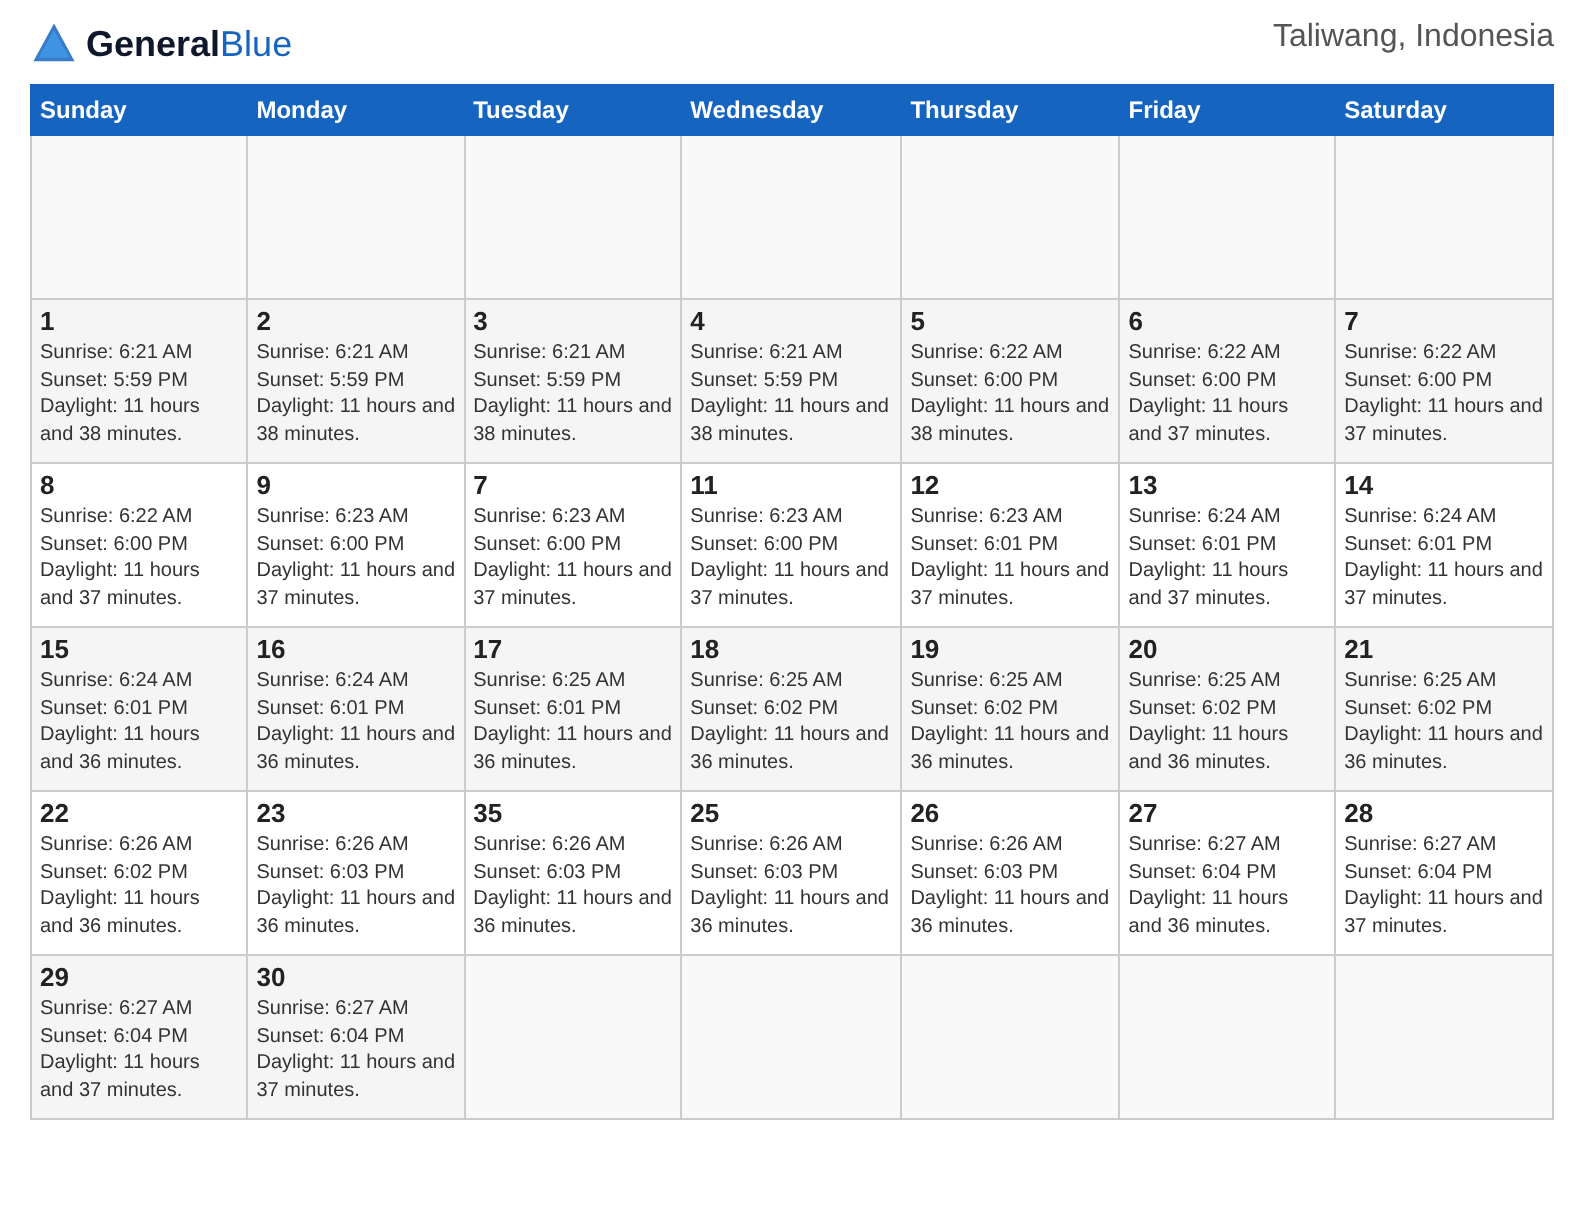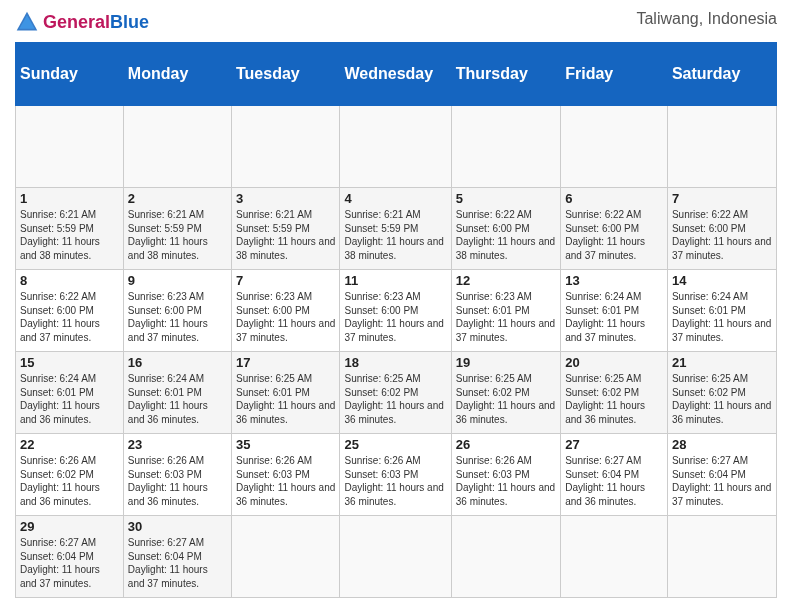--- a/index.html
+++ b/index.html
@@ -43,23 +43,23 @@
       color: #555;
     }
     .calendar {
       width: 100%;
       border-collapse: collapse;
       font-size: 10px;
     }
     .calendar thead th {
       background-color: #1565c0;
       color: #fff;
-      padding: 22px 4px;
+      padding: 5px 4px;
       text-align: left;
-      font-size: 16px;
+      font-size: 12px;
       font-weight: bold;
       border: 1px solid #1565c0;
       margin-top: 16px;
     }
     .calendar tbody td {
       border: 1px solid #ccc;
       vertical-align: top;
       padding: 3px 4px;
       width: 113px;
       height: 82px;
@@ -88,21 +88,21 @@
 <body>
 
 <div class="page">
   <div class="header">
     <div class="logo">
       <svg class="logo-icon" viewBox="0 0 28 28" xmlns="http://www.w3.org/2000/svg">
         <polygon points="14,2 26,24 2,24" fill="#1565c0" opacity="0.85"></polygon>
         <polygon points="14,6 23,22 5,22" fill="#42a5f5" opacity="0.6"></polygon>
       </svg>
       <div>
-        <span style="font-size:18px;font-weight:bold;color:#be185d;">General</span><span style="font-size:18px;font-weight:bold;color:#1565c0;">Blue</span>
+        <span style="font-size:18px;font-weight:bold;color:#0f172a;">General</span><span style="font-size:18px;font-weight:normal;color:#1565c0;">Blue</span>
       </div>
     </div>
     <div class="title-block">
       <div class="location-title">Taliwang, Indonesia</div>
     </div>
   </div>
 
   <table class="calendar">
     <thead>
       <tr>

